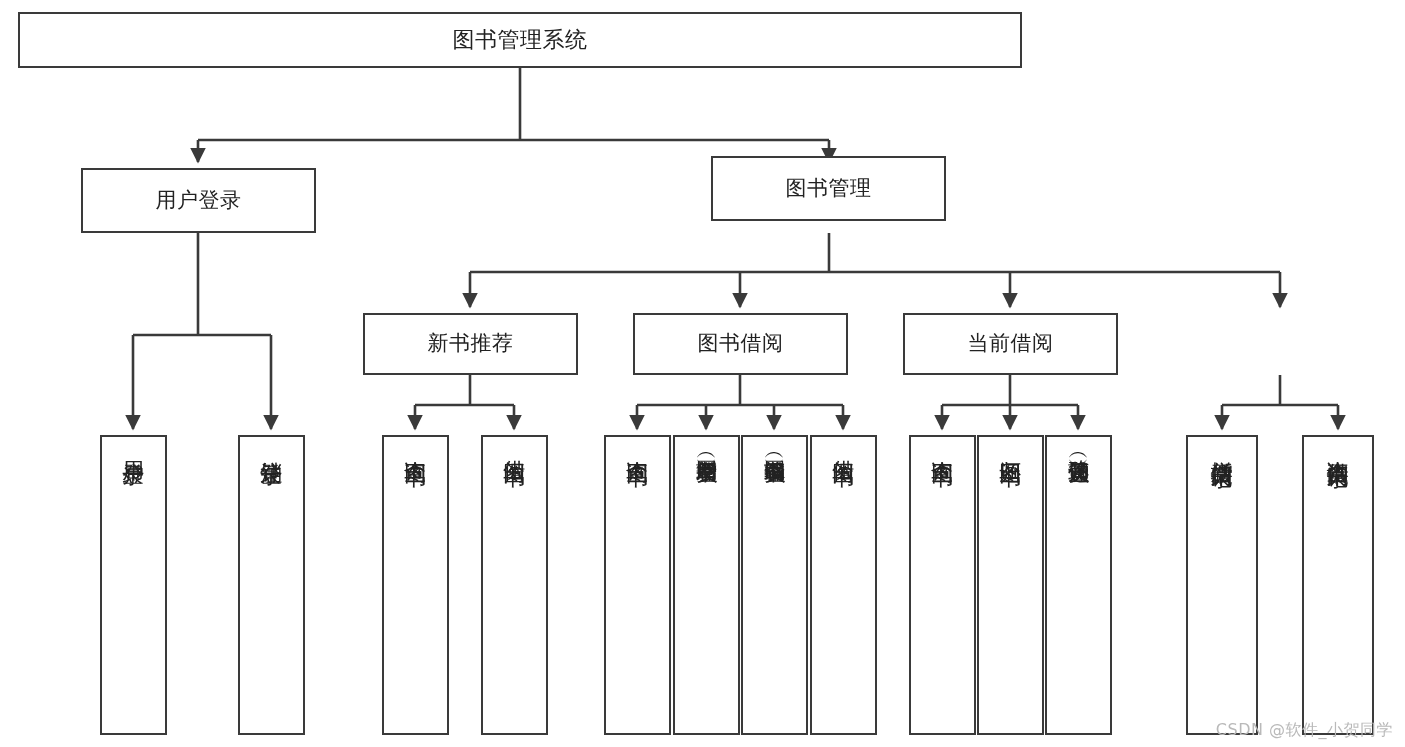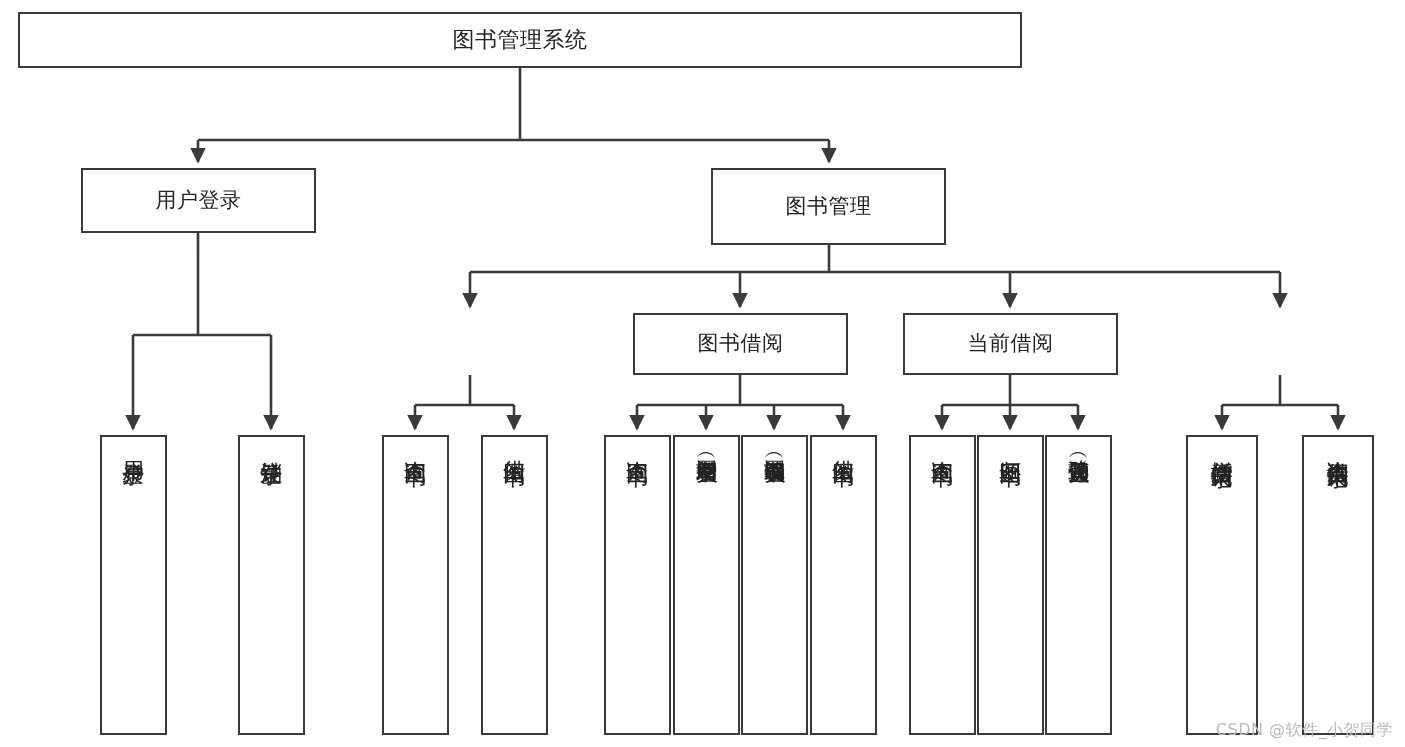--- a/index.html
+++ b/index.html
@@ -136,24 +136,27 @@
     </g>
   </svg>
 
   <div class="node horiz root" style="left:18px; top:12px; width:1004px; height:56px;">
     <span class="node-label">图书管理系统</span>
   </div>
 
   <div class="node horiz" style="left:81px; top:168px; width:235px; height:65px;">
     <span class="node-label">用户登录</span>
   </div>
-  <div class="node horiz" style="left:711px; top:168px; width:235px; height:77px;">
+  <div class="node horiz" style="left:711px; top:156px; width:235px; height:65px;">
     <span class="node-label">图书管理</span>
   </div>
 
+  <div class="node horiz" style="left:363px; top:313px; width:215px; height:62px;">
+    <span class="node-label">新书推荐</span>
+  </div>
   <div class="node horiz" style="left:633px; top:313px; width:215px; height:62px;">
     <span class="node-label">图书借阅</span>
   </div>
   <div class="node horiz" style="left:903px; top:313px; width:215px; height:62px;">
     <span class="node-label">当前借阅</span>
   </div>
 
   <div class="node vert" style="left:100px; top:435px; width:67px; height:300px;">
     <span class="node-label">用户登录</span>
   </div>

